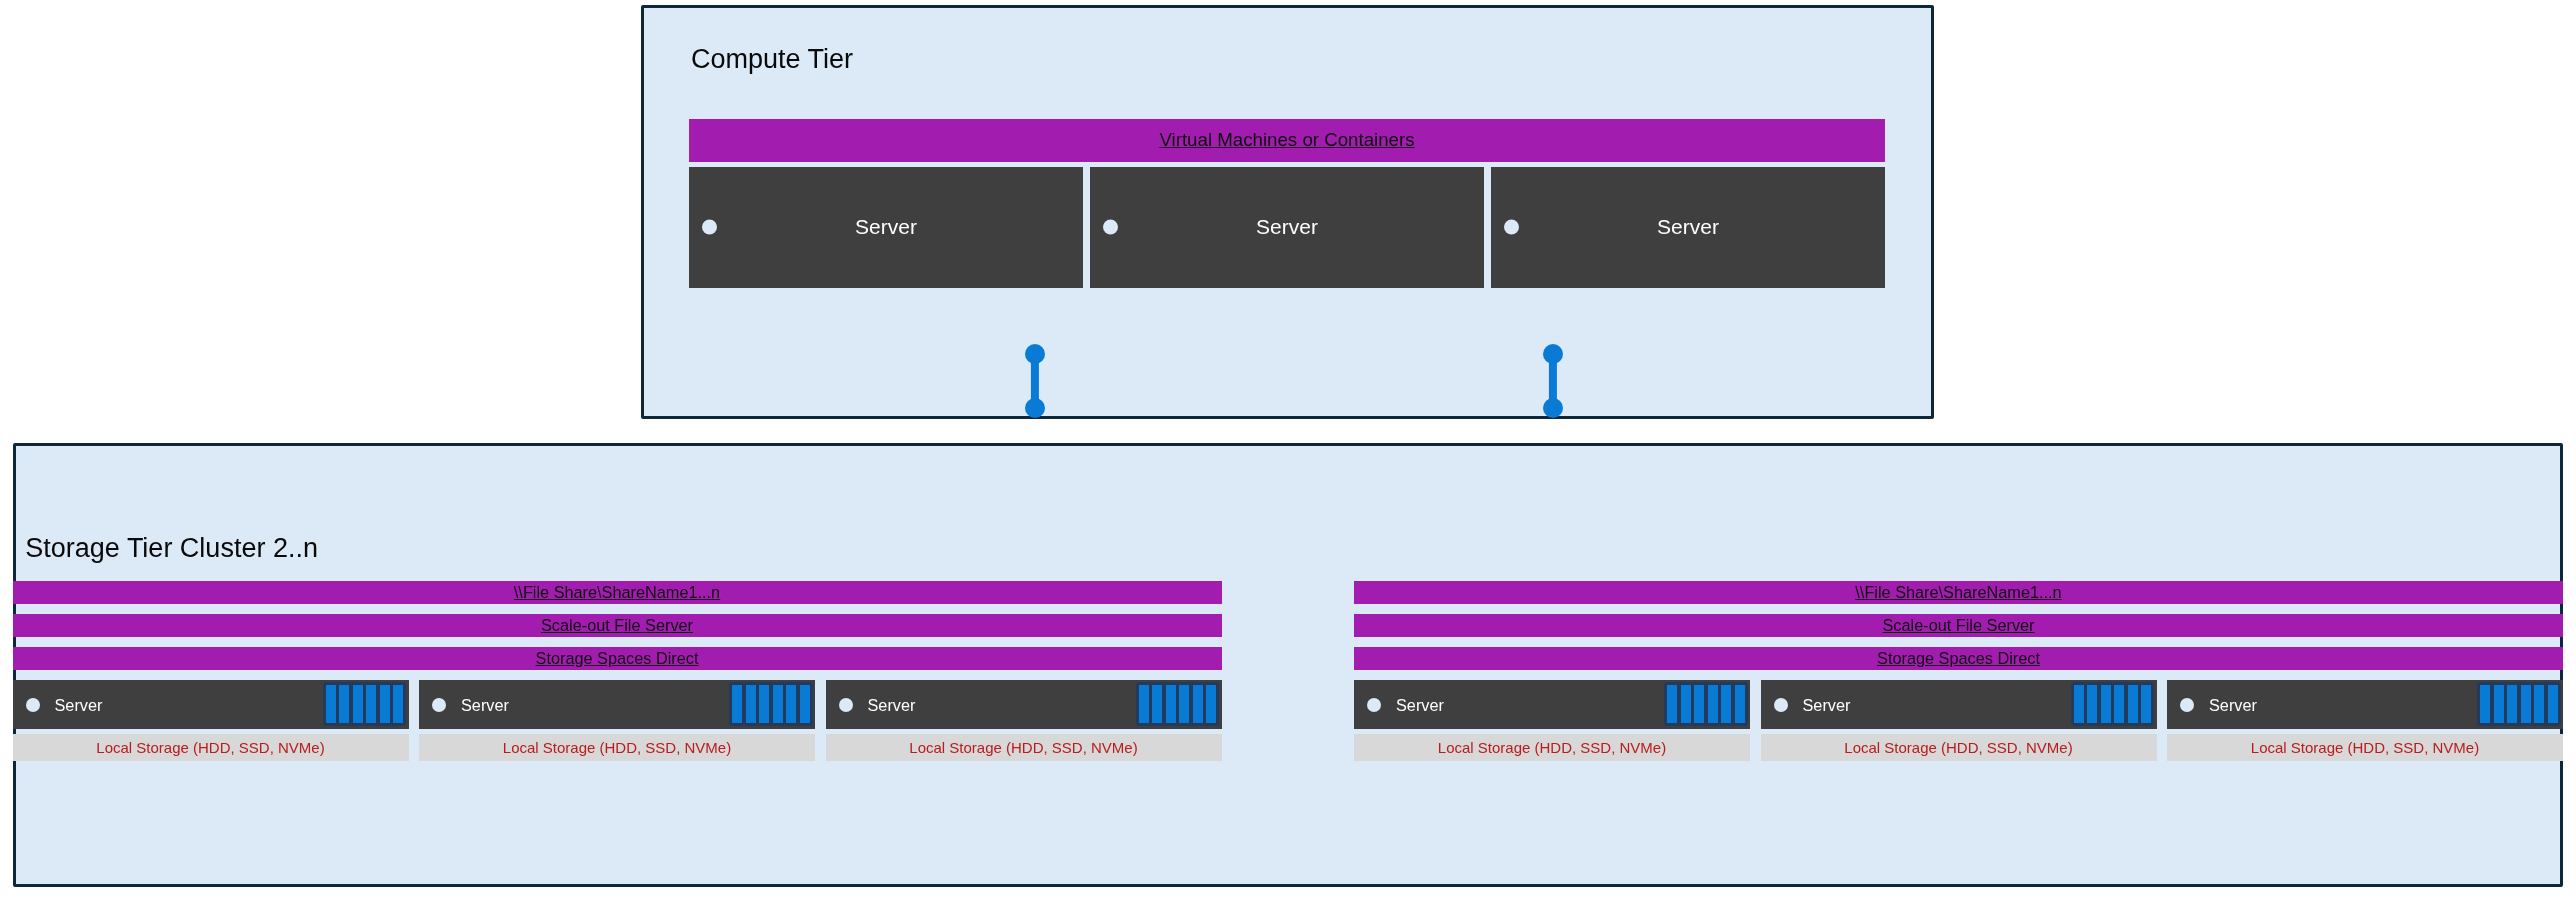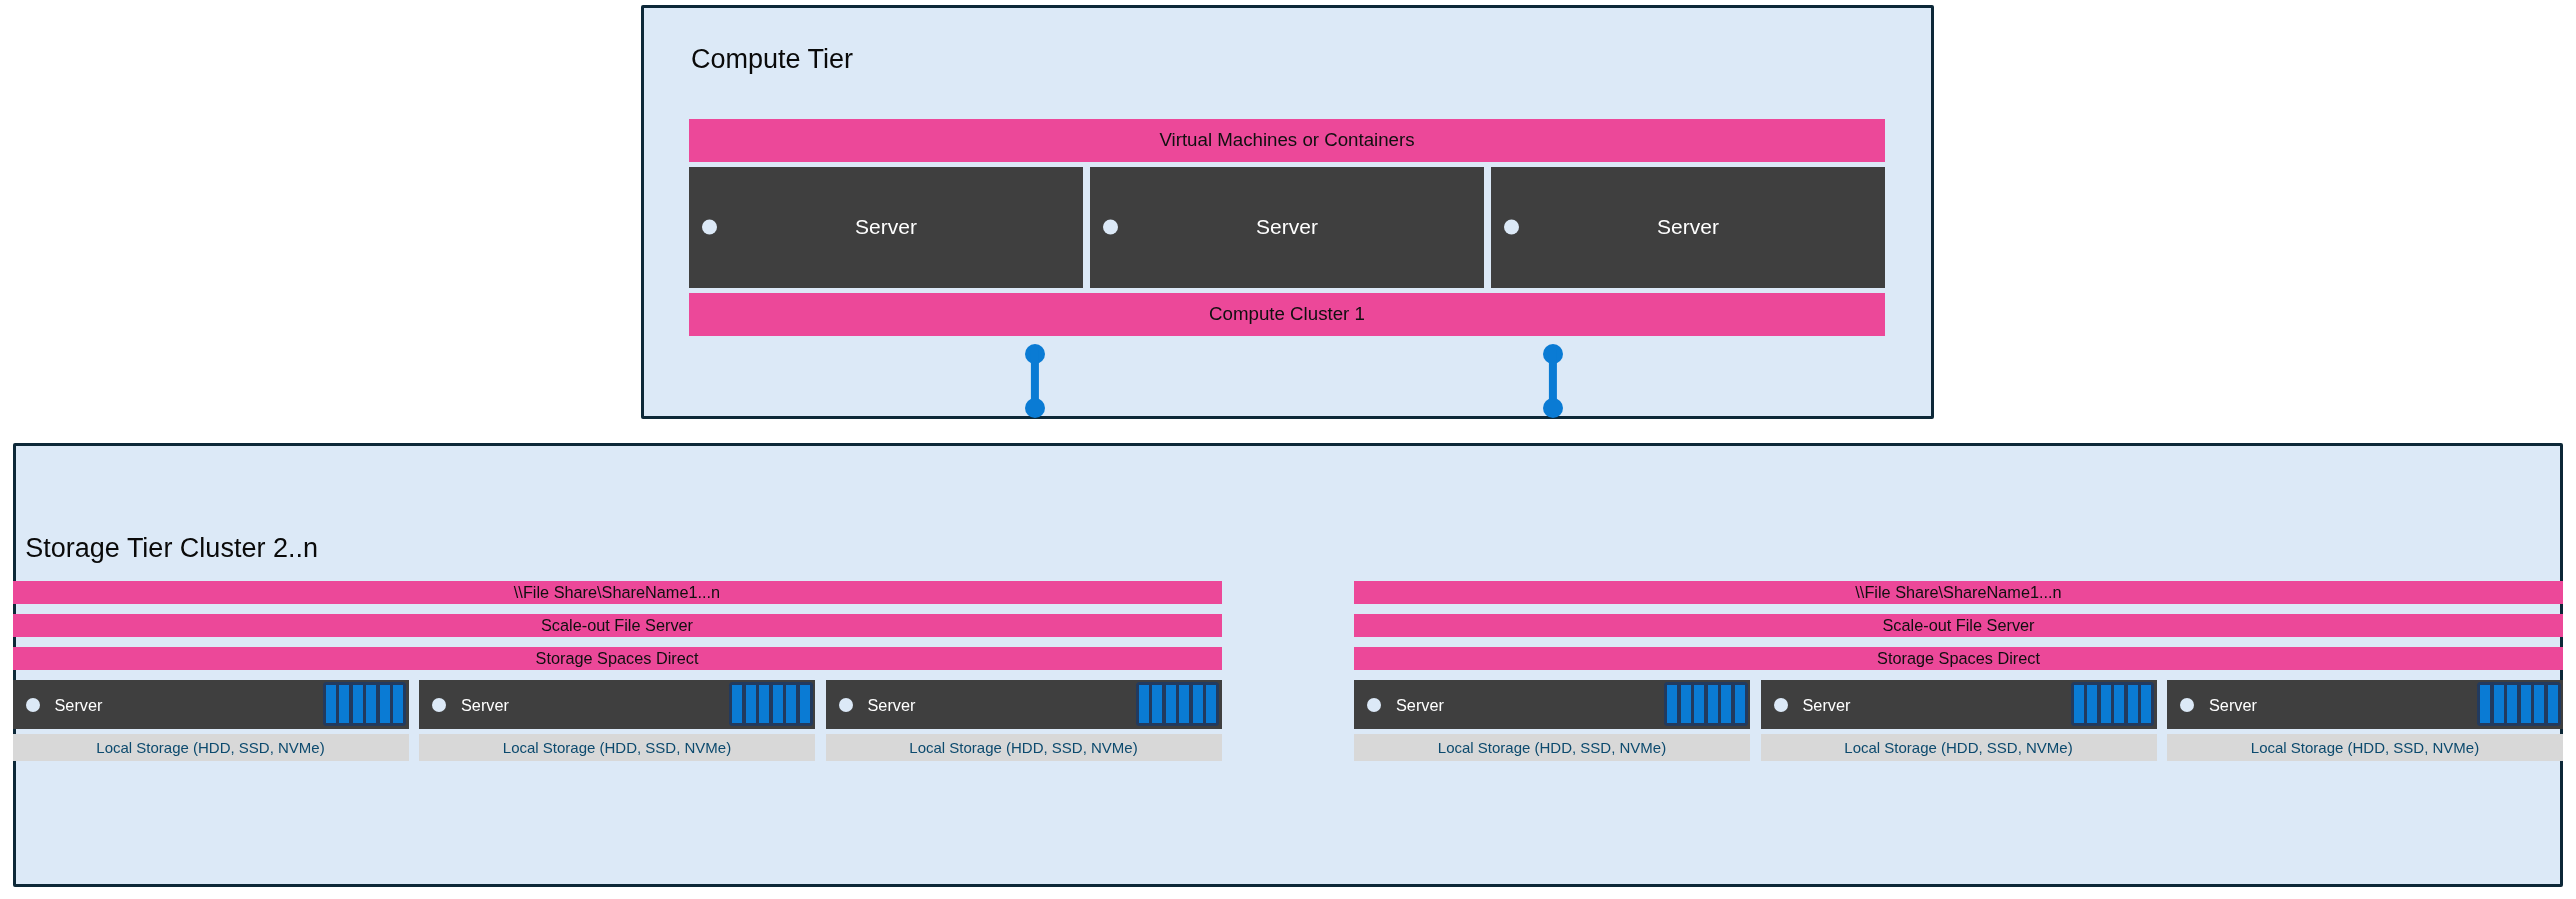--- a/index.html
+++ b/index.html
@@ -26,27 +26,28 @@
     font-size: 27px;
     color: #0a0a0a;
     font-weight: 400;
     white-space: nowrap;
   }
   #compute-tier .tier-title { left: 47px; top: 36px; }
   #storage-tier .tier-title { left: 9.3px; top: 87px; }
 
   
   .bar {
-    background: #ec4899;
+    background: #a21caf;
     display: flex;
     align-items: center;
     justify-content: center;
     color: #101010;
     font-size: 18.7px;
     white-space: nowrap;
+    text-decoration: underline;
   }
 
   
   #vm-bar        { position: absolute; left: 45px; top: 111px; width: 1196px; height: 43px; }
   #cluster-bar   { position: absolute; left: 45px; top: 285px; width: 1196px; height: 43px; }
 
   #compute-servers {
     position: absolute; left: 45px; top: 159px; width: 1196px; height: 121px;
     display: flex; gap: 7px;
   }
@@ -142,21 +143,21 @@
   }
   .disk-array .disk {
     width: 10px; height: 100%;
     background: #0a7bd4;
   }
   .node-label {
     background: #d8d8d8;
     height: 27px;
     margin-top: 4.7px;
     display: flex; align-items: center; justify-content: center;
-    font-size: 15px; color: #0c4a6e;
+    font-size: 15px; color: #b91c1c;
     white-space: nowrap;
   }
 </style>
 </head>
 <body>
 
 <div id="canvas">
 
   <div id="compute-tier" class="tier-panel">
 
@@ -176,21 +177,20 @@
         <span class="server-label">Server</span>
       </div>
 
       <div class="compute-server">
         <span class="server-dot"></span>
         <span class="server-label">Server</span>
       </div>
 
     </div>
 
-    <div id="cluster-bar" class="bar">Compute Cluster 1</div>
 
   </div>
 
   <div class="connector" style="left:1023px; top:344px; width:23px; height:73px;">
     <div class="conn-dot top"></div>
     <div class="conn-line"></div>
     <div class="conn-dot bottom"></div>
   </div>
   <div class="folder-icon" style="left:985px; top:480px;">
     <div class="f-back"></div>

